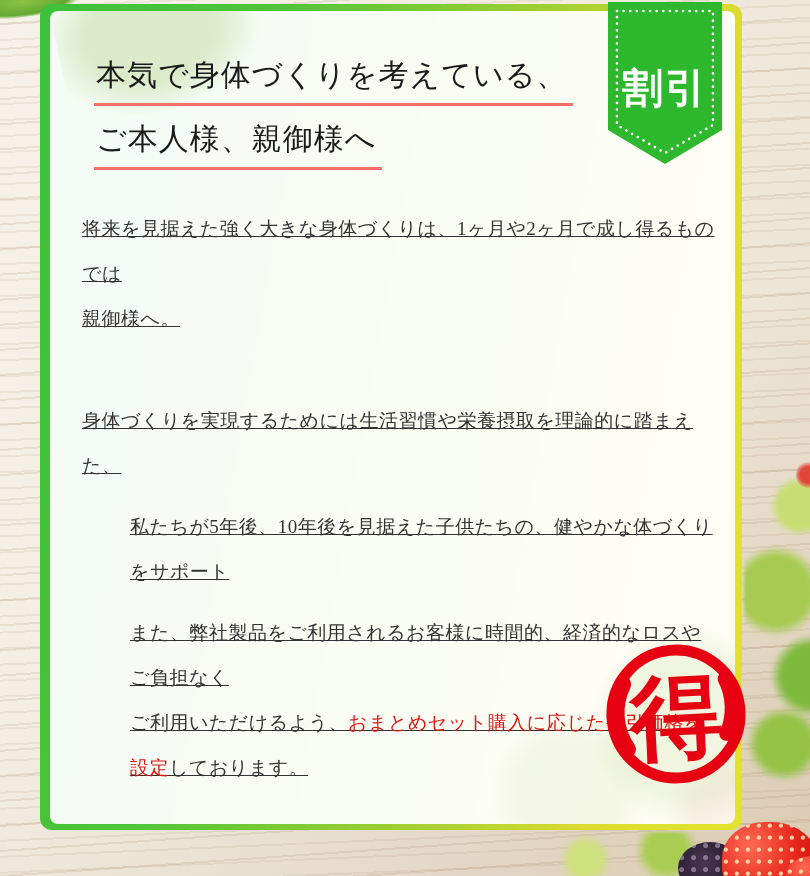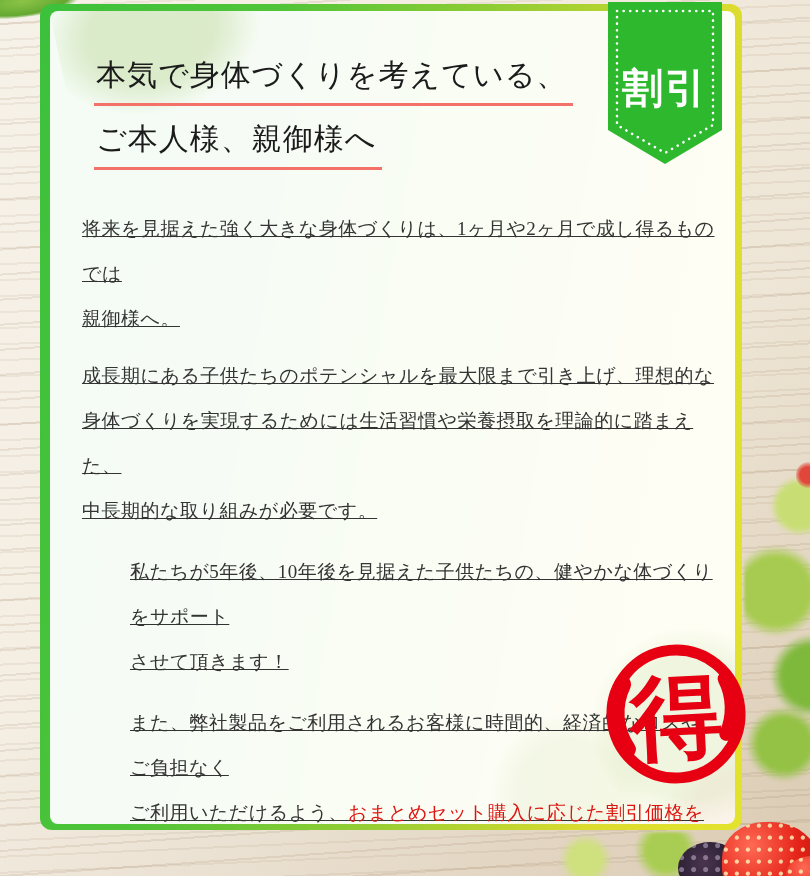--- a/index.html
+++ b/index.html
@@ -149,27 +149,25 @@
             <span class="hline">ご本人様、親御様へ</span>
           </div>
         </div>
 
         <div class="bodytext">
           <p>
             <span>将来を見据えた強く大きな身体づくりは、1ヶ月や2ヶ月で成し得るものでは</span><br>
             <span>親御様へ。</span>
           </p>
           <p>
-            <span>成長期にある子供たちのポテンシャルを最大限まで引き上げ、理想的な</span><br>
+            <br>
             <span>身体づくりを実現するためには生活習慣や栄養摂取を理論的に踏まえた、</span><br>
-            <span>中長期的な取り組みが必要です。</span>
           </p>
           <p class="gap">
             <span>私たちが5年後、10年後を見据えた子供たちの、健やかな体づくりをサポート</span><br>
-            <span>させて頂きます！</span>
           </p>
           <p class="gap">
             <span>また、弊社製品をご利用されるお客様に時間的、経済的なロスやご負担なく</span><br>
             <span>ご利用いただけるよう、</span><span class="red-em">おまとめセット購入に応じた割引価格を設定</span><span>しております。</span>
           </p>
 
         </div>
       </div>
     </div>
   </div>

